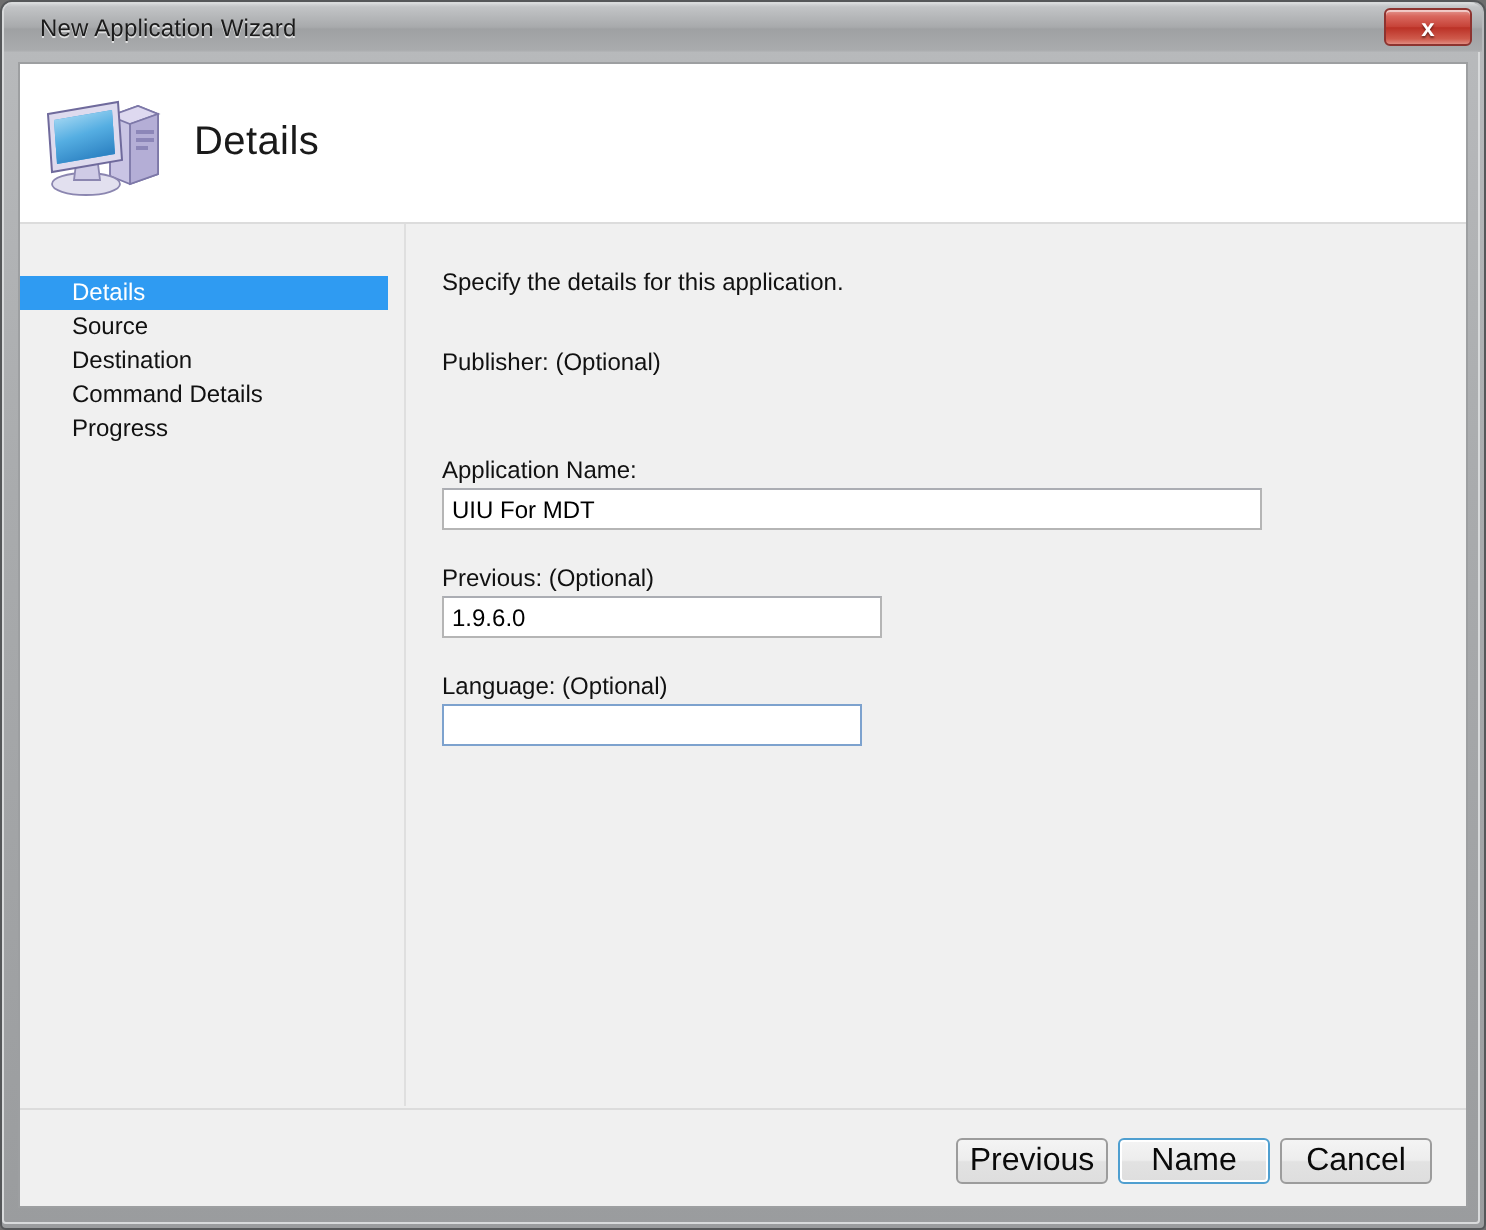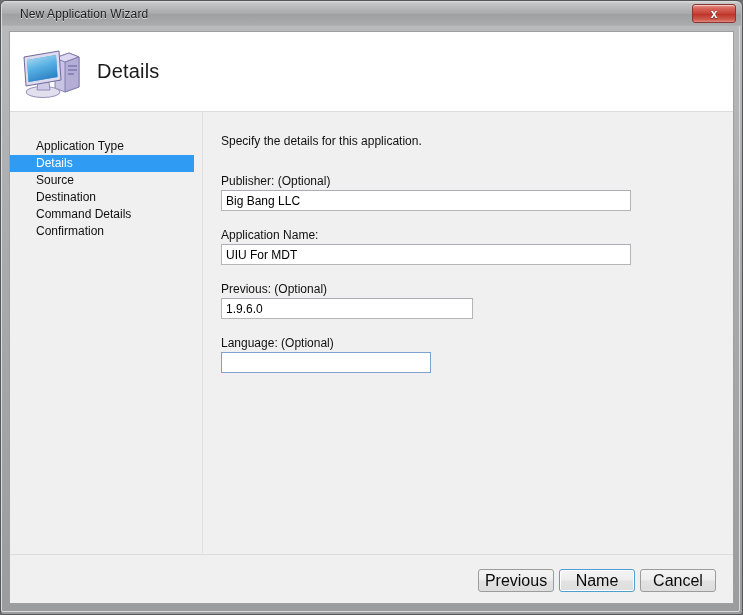--- a/index.html
+++ b/index.html
@@ -295,41 +295,39 @@
               <stop offset="100%" stop-color="#2f84c4"></stop>
             </linearGradient>
           </defs>
         </svg>
       </div>
       <div class="page-title">Details</div>
     </div>
 
     <div class="nav-panel">
       <div class="nav-list">
-        <div class="nav-item">Application Type</div>
         <div class="nav-item active">Details</div>
         <div class="nav-item">Source</div>
         <div class="nav-item">Destination</div>
         <div class="nav-item">Command Details</div>
-        <div class="nav-item">Confirmation</div>
+        <div class="nav-item">Progress</div>
       </div>
     </div>
 
     <div class="content">
 
       <div class="intro-text">Specify the details for this application.</div>
 
       <div class="field-label" style="left:18px; top:62px;">Publisher: (Optional)</div>
-      <input class="field-input" style="left: 18px; top: 78px; width: 410px;" type="text" value="Big Bang LLC">
 
       <div class="field-label" style="left:18px; top:116px;">Application Name:</div>
       <input class="field-input" style="left: 18px; top: 132px; width: 410px;" type="text" value="UIU For MDT">
 
       <div class="field-label" style="left:18px; top:170px;">Previous: (Optional)</div>
-      <input class="field-input" style="left: 18px; top: 186px; width: 252px;" type="text" value="1.9.6.0">
+      <input class="field-input" style="left: 18px; top: 186px; width: 220px;" type="text" value="1.9.6.0">
 
       <div class="field-label" style="left:18px; top:224px;">Language: (Optional)</div>
       <input class="field-input focused" style="left: 18px; top: 240px; width: 210px;" type="text" autofocus="" value="">
 
     </div>
 
     <div class="footer-sep"></div>
     <div class="footer">
       <button class="btn" style="left:468px; width:76px;">Previous</button>
       <button class="btn default" style="left:549px; width:76px;">Name</button>

